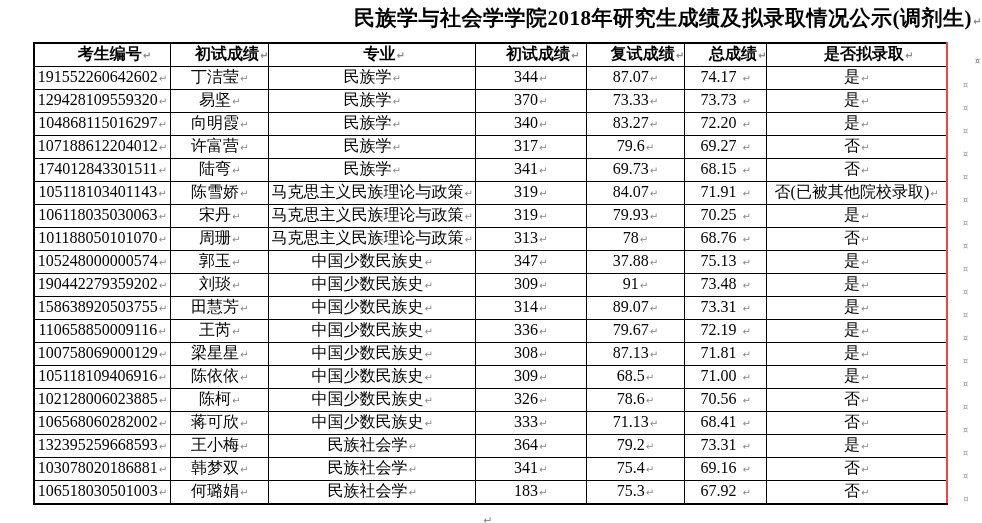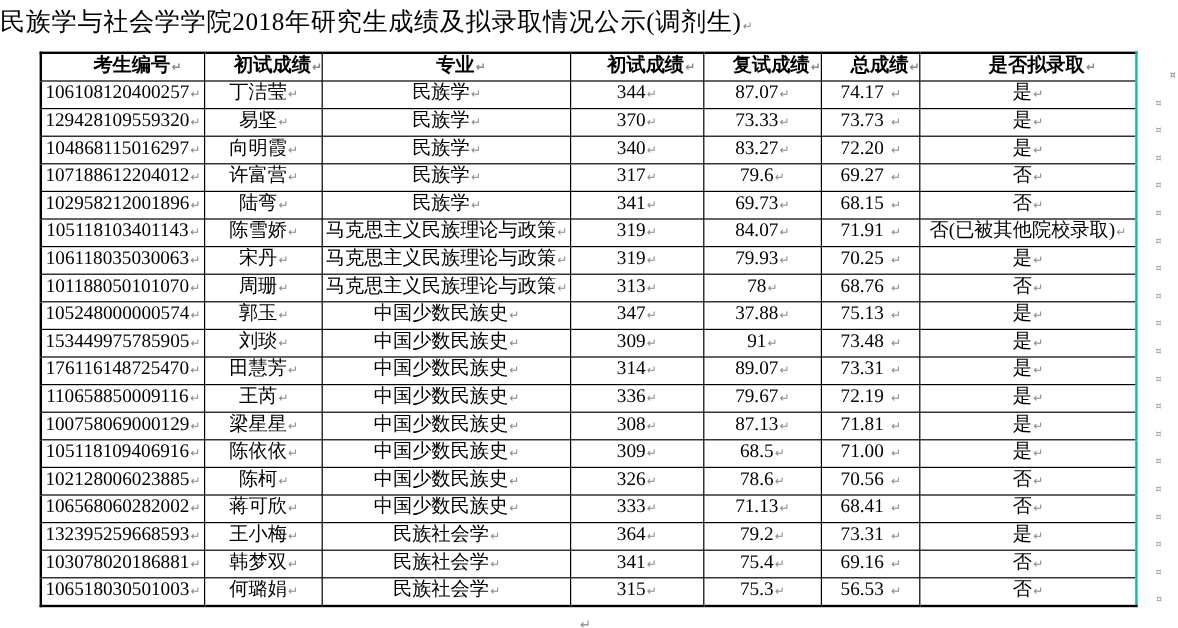--- a/index.html
+++ b/index.html
@@ -2,37 +2,37 @@
 <html><head>
 <meta charset="utf-8">
 <style>
   * { margin:0; padding:0; box-sizing:border-box; }
   html,body { background:#fff; }
   body {
     width:982px; height:523px; overflow:hidden; position:relative;
     font-family:"Liberation Serif","DejaVu Serif",serif; color:#000;
   }
   .title {
-    padding-top:6px; text-align:left;
-    font-size:21px; font-weight:normal; line-height:24px;
+    padding-top:6px; text-align:right;
+    font-size:21px; font-weight:bold; line-height:24px;
     letter-spacing:0.5px; white-space:nowrap;
   }
   table {
     border-collapse:collapse; table-layout:fixed;
     margin:8px 0 0 33px;
   }
   th, td {
     border:1px solid #000; height:22px; padding:0;
     text-align:center; vertical-align:middle;
     font-size:16px; line-height:20px; white-space:nowrap; overflow:visible;
   }
   th { font-weight:bold; }
   thead th { border-top:2px solid #000;padding-left:24px; }
   tr > *:first-child { border-left:2px solid #000; }
-  th:nth-child(7), td:nth-child(7) { border-right:2px solid #14b8a6; }
+  th:nth-child(7), td:nth-child(7) { border-right:2px solid #ef4444; }
   tbody tr:last-child td { border-bottom:2px solid #000; }
   th.gutter, td.gutter { border:none !important; }
   .mark {
     color:#8a8a8a; font-size:10px; margin-left:1px;
     font-family:"DejaVu Sans",sans-serif; vertical-align:baseline;
   }
   .mark-gap { margin-left:6px; }
   .rowend {
     color:#9a9a9a; font-size:8px; font-family:"DejaVu Sans",sans-serif;
     display:inline-block; transform:translateY(6px); padding-left:3px;
@@ -68,21 +68,21 @@
       <th><span>专业</span><span class="mark">↵</span></th>
       <th><span>初试成绩</span><span class="mark">↵</span></th>
       <th><span>复试成绩</span><span class="mark">↵</span></th>
       <th><span>总成绩</span><span class="mark">↵</span></th>
       <th><span>是否拟录取</span><span class="mark">↵</span></th>
       <th class="gutter"><span class="rowend">¤</span></th>
     </tr>
   </thead>
   <tbody>
       <tr>
-    <td><span class="txt">106108120400257</span><span class="mark">↵</span></td>
+    <td><span class="txt">191552260642602</span><span class="mark">↵</span></td>
     <td><span class="txt">丁洁莹</span><span class="mark">↵</span></td>
     <td><span class="txt">民族学</span><span class="mark">↵</span></td>
     <td><span class="txt">344</span><span class="mark">↵</span></td>
     <td><span class="txt">87.07</span><span class="mark">↵</span></td>
     <td><span class="txt">74.17</span><span class="mark mark-gap">↵</span></td>
     <td><span class="txt">是</span><span class="mark">↵</span></td>
     <td class="gutter"><span class="rowend">¤</span></td>
   </tr>
       <tr>
     <td><span class="txt">129428109559320</span><span class="mark">↵</span></td>
@@ -108,21 +108,21 @@
     <td><span class="txt">107188612204012</span><span class="mark">↵</span></td>
     <td><span class="txt">许富营</span><span class="mark">↵</span></td>
     <td><span class="txt">民族学</span><span class="mark">↵</span></td>
     <td><span class="txt">317</span><span class="mark">↵</span></td>
     <td><span class="txt">79.6</span><span class="mark">↵</span></td>
     <td><span class="txt">69.27</span><span class="mark mark-gap">↵</span></td>
     <td><span class="txt">否</span><span class="mark">↵</span></td>
     <td class="gutter"><span class="rowend">¤</span></td>
   </tr>
       <tr>
-    <td><span class="txt">102958212001896</span><span class="mark">↵</span></td>
+    <td><span class="txt">174012843301511</span><span class="mark">↵</span></td>
     <td><span class="txt">陆弯</span><span class="mark">↵</span></td>
     <td><span class="txt">民族学</span><span class="mark">↵</span></td>
     <td><span class="txt">341</span><span class="mark">↵</span></td>
     <td><span class="txt">69.73</span><span class="mark">↵</span></td>
     <td><span class="txt">68.15</span><span class="mark mark-gap">↵</span></td>
     <td><span class="txt">否</span><span class="mark">↵</span></td>
     <td class="gutter"><span class="rowend">¤</span></td>
   </tr>
       <tr>
     <td><span class="txt">105118103401143</span><span class="mark">↵</span></td>
@@ -158,31 +158,31 @@
     <td><span class="txt">105248000000574</span><span class="mark">↵</span></td>
     <td><span class="txt">郭玉</span><span class="mark">↵</span></td>
     <td><span class="txt">中国少数民族史</span><span class="mark">↵</span></td>
     <td><span class="txt">347</span><span class="mark">↵</span></td>
     <td><span class="txt">37.88</span><span class="mark">↵</span></td>
     <td><span class="txt">75.13</span><span class="mark mark-gap">↵</span></td>
     <td><span class="txt">是</span><span class="mark">↵</span></td>
     <td class="gutter"><span class="rowend">¤</span></td>
   </tr>
       <tr>
-    <td><span class="txt">153449975785905</span><span class="mark">↵</span></td>
+    <td><span class="txt">190442279359202</span><span class="mark">↵</span></td>
     <td><span class="txt">刘琰</span><span class="mark">↵</span></td>
     <td><span class="txt">中国少数民族史</span><span class="mark">↵</span></td>
     <td><span class="txt">309</span><span class="mark">↵</span></td>
     <td><span class="txt">91</span><span class="mark">↵</span></td>
     <td><span class="txt">73.48</span><span class="mark mark-gap">↵</span></td>
     <td><span class="txt">是</span><span class="mark">↵</span></td>
     <td class="gutter"><span class="rowend">¤</span></td>
   </tr>
       <tr>
-    <td><span class="txt">176116148725470</span><span class="mark">↵</span></td>
+    <td><span class="txt">158638920503755</span><span class="mark">↵</span></td>
     <td><span class="txt">田慧芳</span><span class="mark">↵</span></td>
     <td><span class="txt">中国少数民族史</span><span class="mark">↵</span></td>
     <td><span class="txt">314</span><span class="mark">↵</span></td>
     <td><span class="txt">89.07</span><span class="mark">↵</span></td>
     <td><span class="txt">73.31</span><span class="mark mark-gap">↵</span></td>
     <td><span class="txt">是</span><span class="mark">↵</span></td>
     <td class="gutter"><span class="rowend">¤</span></td>
   </tr>
       <tr>
     <td><span class="txt">110658850009116</span><span class="mark">↵</span></td>
@@ -251,22 +251,22 @@
     <td><span class="txt">341</span><span class="mark">↵</span></td>
     <td><span class="txt">75.4</span><span class="mark">↵</span></td>
     <td><span class="txt">69.16</span><span class="mark mark-gap">↵</span></td>
     <td><span class="txt">否</span><span class="mark">↵</span></td>
     <td class="gutter"><span class="rowend">¤</span></td>
   </tr>
       <tr>
     <td><span class="txt">106518030501003</span><span class="mark">↵</span></td>
     <td><span class="txt">何璐娟</span><span class="mark">↵</span></td>
     <td><span class="txt">民族社会学</span><span class="mark">↵</span></td>
-    <td><span class="txt">315</span><span class="mark">↵</span></td>
+    <td><span class="txt">183</span><span class="mark">↵</span></td>
     <td><span class="txt">75.3</span><span class="mark">↵</span></td>
-    <td><span class="txt">56.53</span><span class="mark mark-gap">↵</span></td>
+    <td><span class="txt">67.92</span><span class="mark mark-gap">↵</span></td>
     <td><span class="txt">否</span><span class="mark">↵</span></td>
     <td class="gutter"><span class="rowend">¤</span></td>
   </tr>
     </tbody>
 </table>
 
 <div class="below-table"><span class="mark">↵</span></div>
 
 </body></html>

